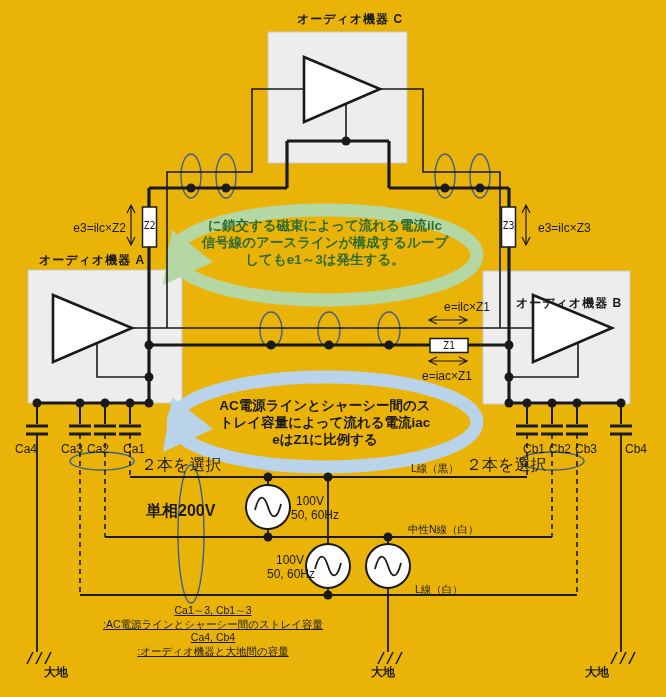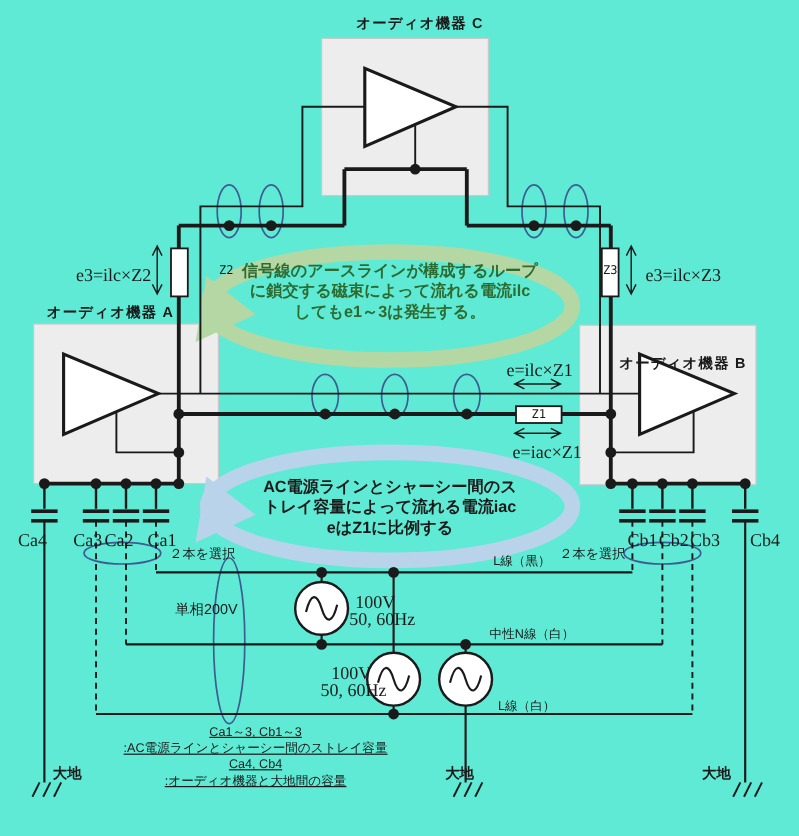--- a/index.html
+++ b/index.html
@@ -1,27 +1,27 @@
 <!DOCTYPE html>
 <html><head>
 <meta charset="utf-8">
 <style>
   html,body{margin:0;padding:0;background:#fff;}
-  .stage{position:relative;width:666px;height:697px;background:#5eead4;overflow:hidden;
+  .stage{position:relative;width:666px;height:697px;background:#eab308;overflow:hidden;
          font-family:"Liberation Sans",sans-serif;}
   .stage svg{position:absolute;left:0;top:0;}
   .lbl{position:absolute;white-space:nowrap;color:#1a1a1a;line-height:1.1;text-align:center;}
   .dev{font-size:12px;font-weight:bold;letter-spacing:1px;}
-  .mono{font-family:Liberation Serif, serif;font-size:15px;}
+  .mono{font-family:Liberation Sans, sans-serif;font-size:12px;}
   .zlab{font-family:"DejaVu Sans Mono",monospace;font-size:10px;text-align:center;}
-  .sel{font-size:11px;}
-  .phase{font-size:12px;}
+  .sel{font-size:16px;}
+  .phase{font-size:16px;font-weight:bold;}
   .pline{font-size:10.5px;}
   .acnote{font-size:12.5px;}
-  .daichi{font-size:12px;font-weight:bold;}
+  .daichi{font-size:12px;font-weight:bold;margin-top:28px;}
   .notes{font-size:10.5px;line-height:13.5px;}
   .loop-note{position:absolute;width:300px;text-align:center;font-size:13.5px;
              font-weight:bold;line-height:17px;}
   .loop-green{color:#2e6b31;}
   .loop-blue{color:#1a1a1a;}
 </style>
 </head>
 <body>
 
 <div class="stage">
@@ -211,30 +211,30 @@
         <circle cx="388" cy="537" r="4.5"></circle>
     <circle cx="328" cy="595" r="4.5"></circle>
   </g>
 </svg>
 
   <div class="lbl dev" style="left:290px;top:13px;width:120px;text-align:center;">オーディオ機器 C</div>
   <div class="lbl dev" style="left:39px;top:254px;">オーディオ機器 A</div>
   <div class="lbl dev" style="left:516px;top:254px;margin-top:43px;">オーディオ機器 B</div>
 
   <div class="lbl mono" style="left:58px;top:222px;width:68px;text-align:right;">e3=ilc×Z2</div>
-  <div class="lbl zlab" style="left:142px;top:220px;width:15px;margin-left:39px;">Z2</div>
+  <div class="lbl zlab" style="left:142px;top:220px;width:15px;">Z2</div>
   <div class="lbl zlab" style="left:501px;top:220px;width:15px;">Z3</div>
   <div class="lbl mono" style="left:538px;top:222px;">e3=ilc×Z3</div>
-  <div class="lbl mono" style="left:422px;top:301px;width:68px;text-align:left;">e=ilc×Z1</div>
+  <div class="lbl mono" style="left:422px;top:301px;width:68px;text-align:right;">e=ilc×Z1</div>
   <div class="lbl zlab" style="left:430px;top:340px;width:38px;text-align:center;">Z1</div>
-  <div class="lbl mono" style="left:422px;top:370px;width:68px;text-align:center;">e=iac×Z1</div>
+  <div class="lbl mono" style="left:422px;top:370px;width:68px;text-align:left;">e=iac×Z1</div>
 
   <div class="loop-note loop-green" style="left:175px;top:217px;">
+    <div>に鎖交する磁束によって流れる電流ilc</div>
     <div>信号線のアースラインが構成するループ</div>
-    <div>に鎖交する磁束によって流れる電流ilc</div>
     <div>してもe1～3は発生する。</div>
   </div>
   <div class="loop-note loop-blue" style="left:175px;top:397px;">
     <div>AC電源ラインとシャーシー間のス</div>
     <div>トレイ容量によって流れる電流iac</div>
     <div>eはZ1に比例する</div>
   </div>
 
   <div class="lbl mono" style="left:15px;top:443px;">Ca4</div>
   <div class="lbl mono" style="left:61px;top:443px;">Ca3</div>

